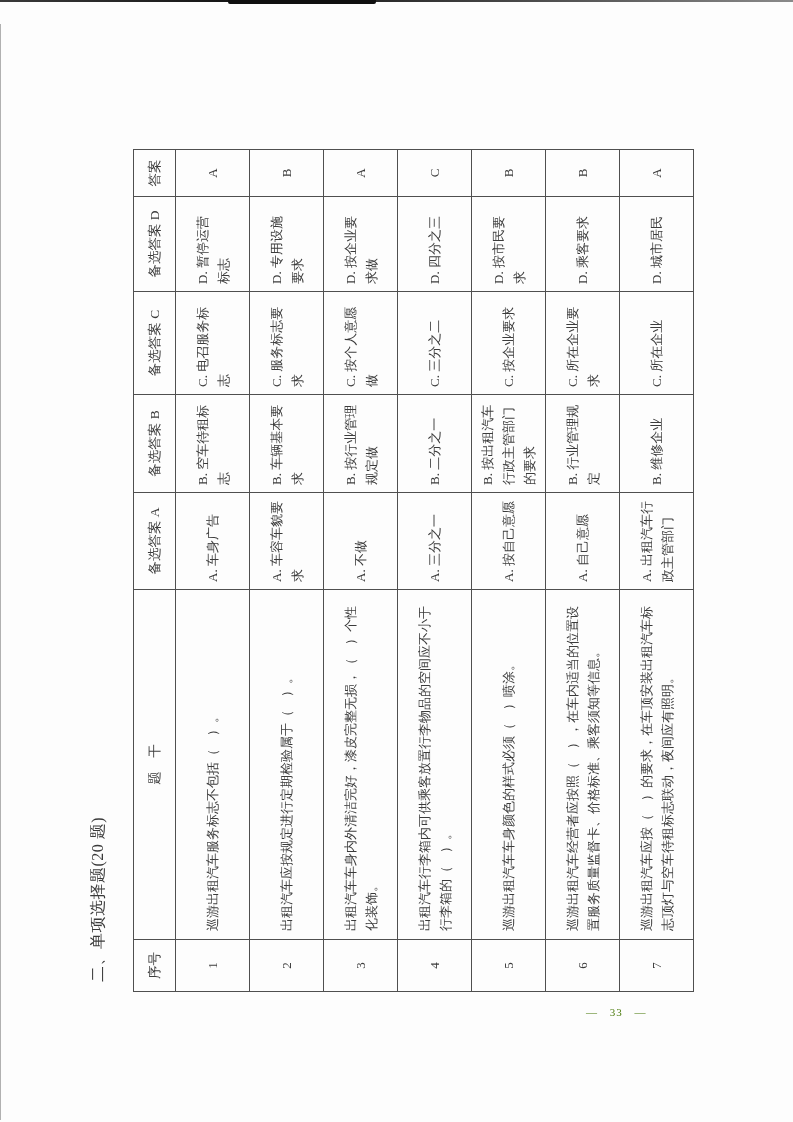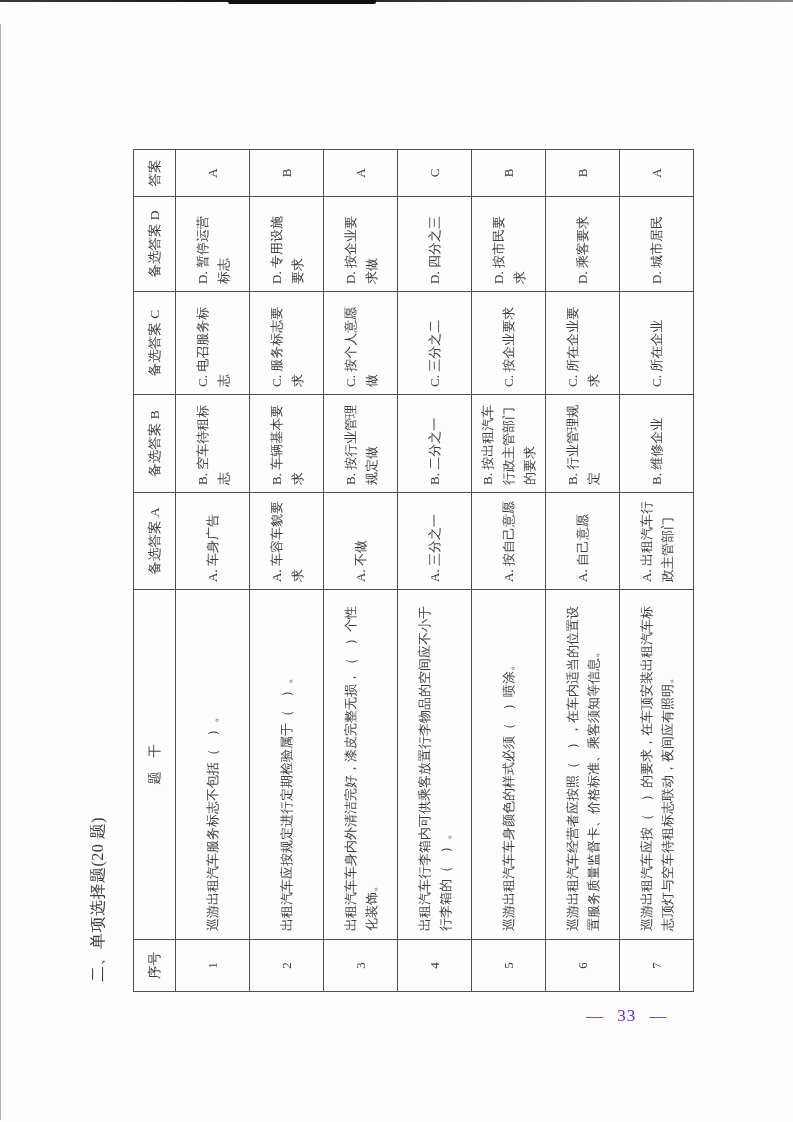--- a/index.html
+++ b/index.html
@@ -75,22 +75,22 @@
   .q-table thead tr { height: 42px; }
   .q-table tbody tr { height: 74px; }
   .q-table th { text-align: center; font-size: 13.5px; }
   td.cell-center { text-align: center; padding: 2px 2px; }
   td.cell-stem { text-align: left; padding: 2px 8px; }
   td.cell-opt { text-align: left; padding: 2px 7px; }
   .page-number {
     position: absolute;
     left: 586px;
     top: 1006px;
-    font-size: 17px;
-    color: #6d28d9;
+    font-size: 11px;
+    color: #4d7c0f;
     letter-spacing: 1px;
     word-spacing: 8px;
     white-space: nowrap;
   }
 </style>
 </head>
 <body>
 
 <div class="sheet">
 

